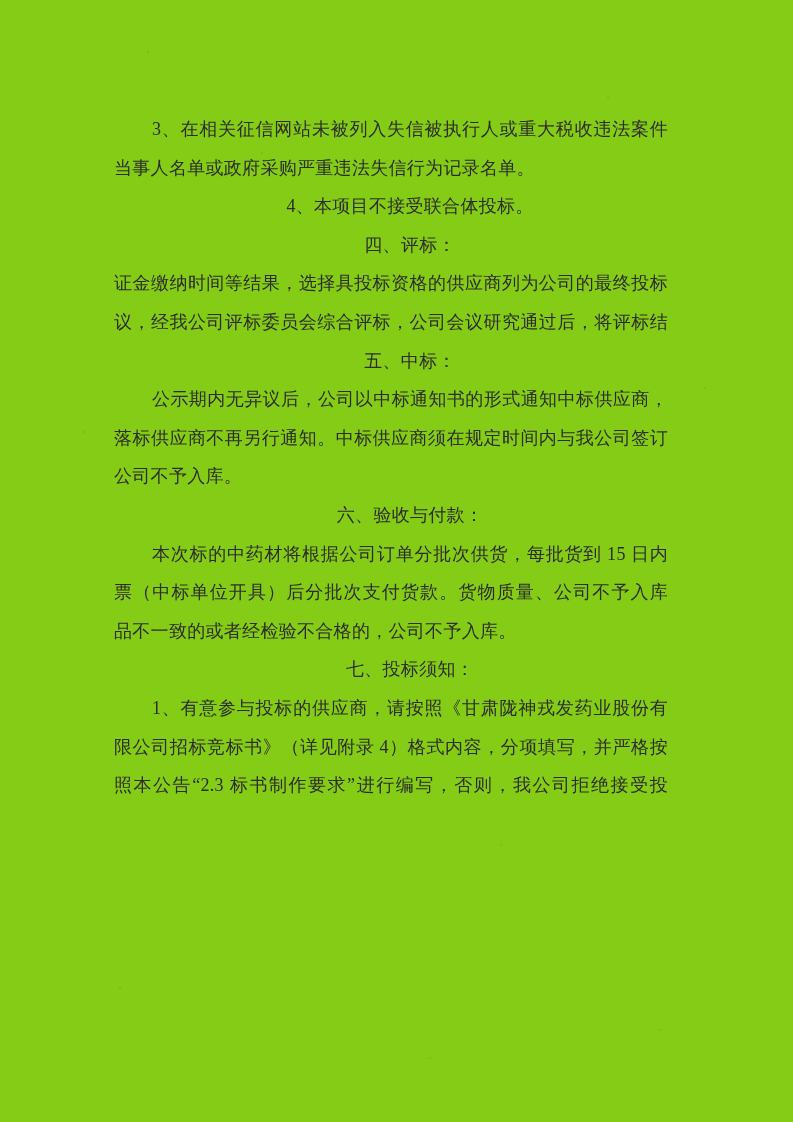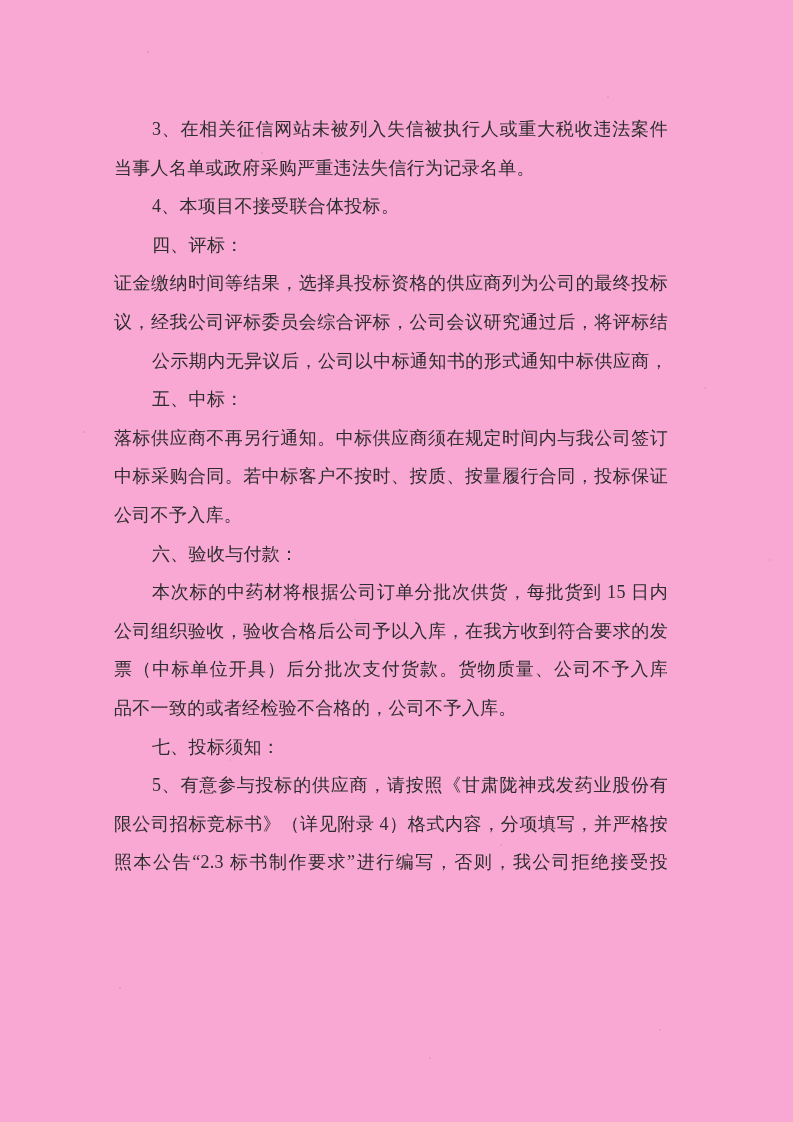--- a/index.html
+++ b/index.html
@@ -4,21 +4,21 @@
 <style>
   html, body {
     margin: 0;
     padding: 0;
     background: #ffffff;
   }
   .page {
     position: relative;
     width: 793px;
     height: 1122px;
-    background: #f9a8d4;
+    background: #84cc16;
     overflow: hidden;
     font-family: "Liberation Serif", "DejaVu Serif", serif;
   }
   
   .noise {
     position: absolute;
     inset: 0;
     pointer-events: none;
     background-image:
       radial-gradient(circle at 148px 52px,  rgba(90,90,90,0.18) 0 0.8px, transparent 1.6px),
@@ -45,48 +45,47 @@
   .ln {
     height: 38.6px;
     line-height: 38.6px;
     white-space: normal;
     letter-spacing: 0.3px;
     text-align: left;
   }
   
   .ind {
     padding-left: 38px;
+    text-align: center;
   }
   
   .jf {
     text-align: justify;
     text-align-last: justify;
   }
 </style>
 </head>
 <body>
 
 <div class="page">
   <div class="noise"></div>
 
   <div class="content">
     <div class="ln ind jf">3、在相关征信网站未被列入失信被执行人或重大税收违法案件</div>
     <div class="ln">当事人名单或政府采购严重违法失信行为记录名单。</div>
     <div class="ln ind">4、本项目不接受联合体投标。</div>
     <div class="ln ind">四、评标：</div>
     <div class="ln jf">证金缴纳时间等结果，选择具投标资格的供应商列为公司的最终投标</div>
     <div class="ln jf">议，经我公司评标委员会综合评标，公司会议研究通过后，将评标结</div>
+    <div class="ln ind">五、中标：</div>
     <div class="ln ind jf">公示期内无异议后，公司以中标通知书的形式通知中标供应商，</div>
-    <div class="ln ind">五、中标：</div>
     <div class="ln jf">落标供应商不再另行通知。中标供应商须在规定时间内与我公司签订</div>
-    <div class="ln jf">中标采购合同。若中标客户不按时、按质、按量履行合同，投标保证</div>
     <div class="ln">公司不予入库。</div>
     <div class="ln ind">六、验收与付款：</div>
     <div class="ln ind jf">本次标的中药材将根据公司订单分批次供货，每批货到 15 日内</div>
-    <div class="ln jf">公司组织验收，验收合格后公司予以入库，在我方收到符合要求的发</div>
     <div class="ln jf">票（中标单位开具）后分批次支付货款。货物质量、公司不予入库</div>
     <div class="ln">品不一致的或者经检验不合格的，公司不予入库。</div>
     <div class="ln ind">七、投标须知：</div>
-    <div class="ln ind jf">5、有意参与投标的供应商，请按照《甘肃陇神戎发药业股份有</div>
+    <div class="ln ind jf">1、有意参与投标的供应商，请按照《甘肃陇神戎发药业股份有</div>
     <div class="ln jf">限公司招标竞标书》（详见附录 4）格式内容，分项填写，并严格按</div>
     <div class="ln jf">照本公告“2.3 标书制作要求”进行编写，否则，我公司拒绝接受投</div>
   </div>
 </div>
 
 </body></html>

